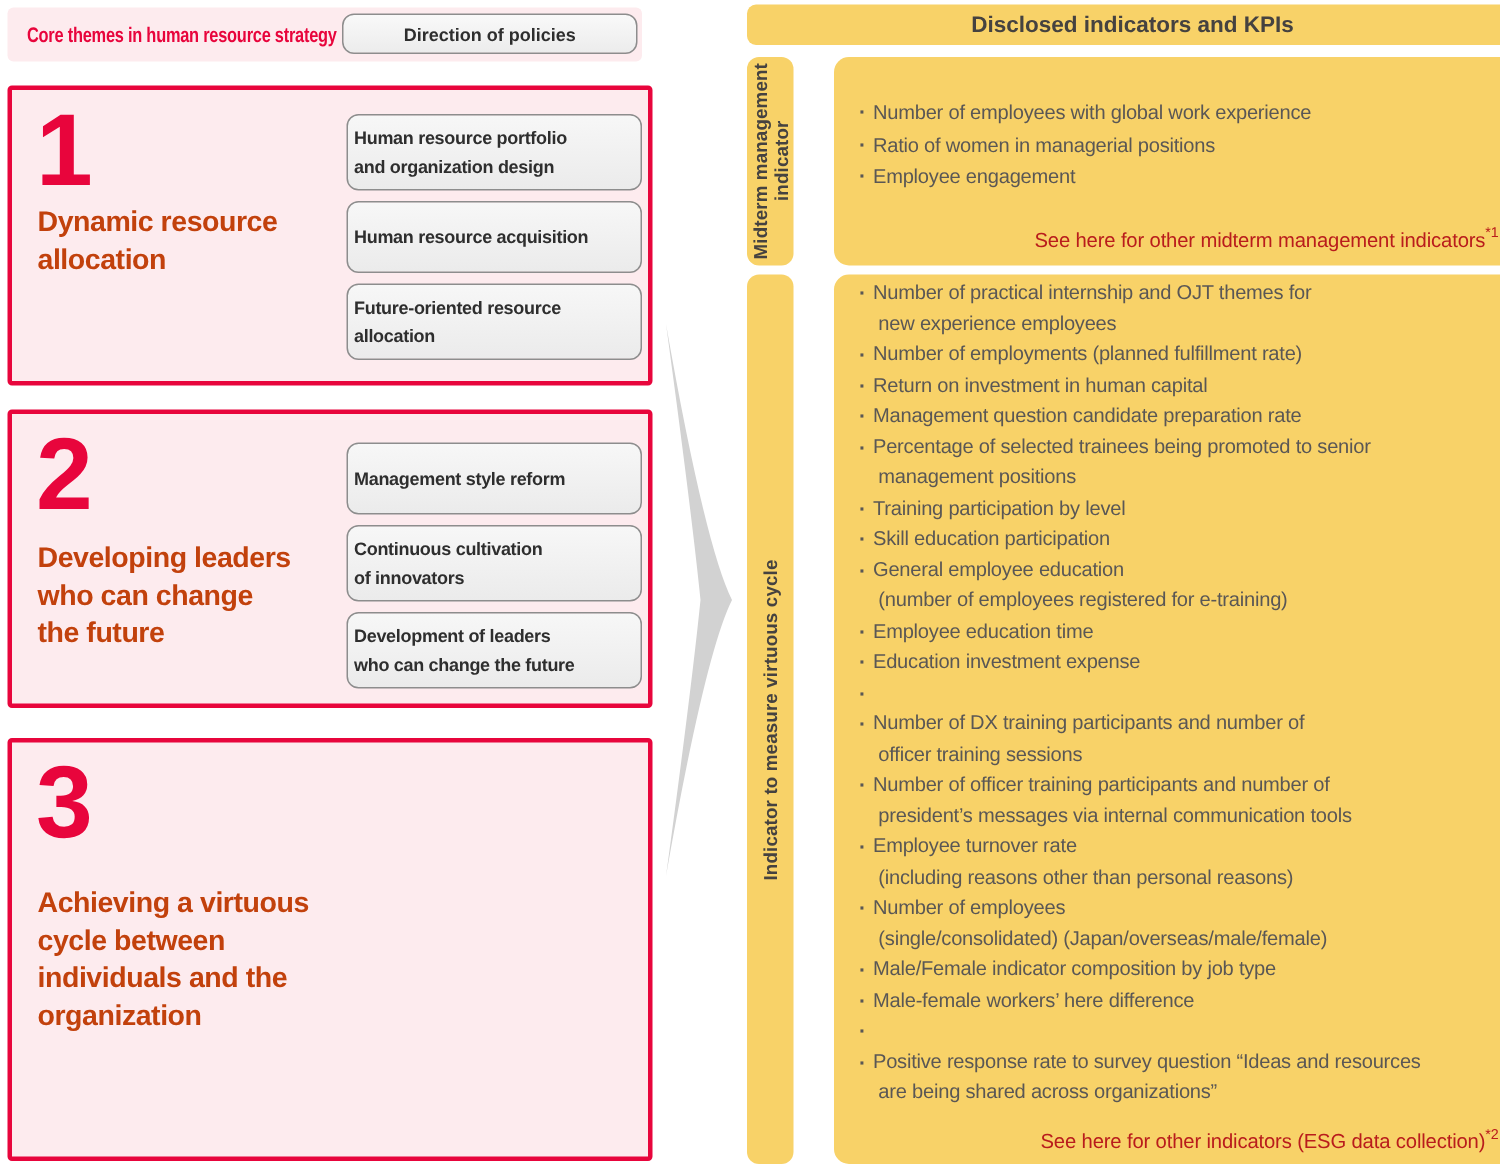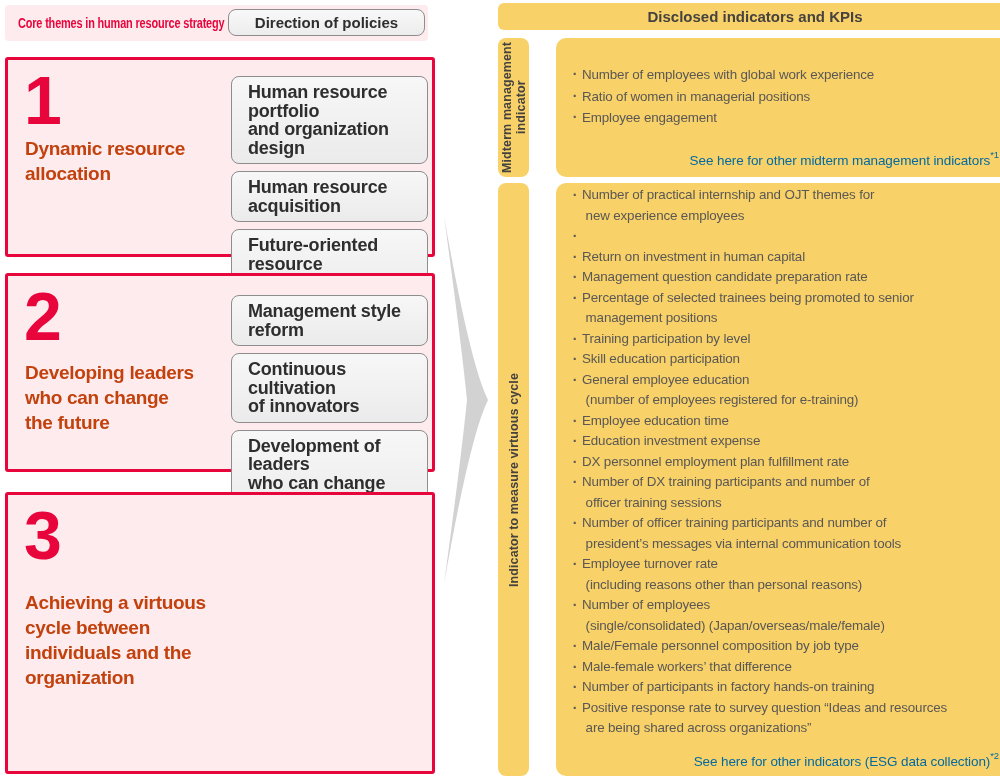--- a/index.html
+++ b/index.html
@@ -13,21 +13,21 @@
     background:#fdebee;border-radius:4px;
   }
   .lh-label{
     position:absolute;left:13px;top:0;height:36px;display:flex;align-items:center;
     color:#e8053c;font-size:14px;font-weight:700;white-space:nowrap;
     transform:scaleX(.78);transform-origin:left center;letter-spacing:-.2px;
   }
   .pill{
     box-sizing:border-box;display:flex;align-items:center;justify-content:center;
     background:linear-gradient(#f9f9f9,#ececec);border:1.5px solid #8d8d8d;border-radius:8px;
-    color:#2e2e2e;font-size:15px;font-weight:700;text-align:center;
+    color:#2e2e2e;font-size:12px;font-weight:700;text-align:center;
   }
   .lh-pill{position:absolute;left:223px;top:4px;width:197px;height:27px;}
   .theme{
     position:absolute;left:5px;width:430px;box-sizing:border-box;
     background:#fdebee;border:3px solid #e8053c;border-radius:3px;
   }
   .theme.t1{top:57px;height:200px;}
   .theme.t2{top:273px;height:199px;}
   .theme.t3{top:492px;height:282px;}
   .num{
@@ -39,21 +39,21 @@
     line-height:25px;white-space:pre-line;letter-spacing:-.3px;
   }
   .t1 .ttl{top:76px;} .t2 .ttl{top:84px;} .t3 .ttl{top:95px;}
   .policies{
     position:absolute;left:223px;width:197px;display:flex;flex-direction:column;gap:7px;
   }
   .t1 .policies{top:16px;} .t2 .policies{top:19px;} .t3 .policies{top:20px;}
   .policy{
     box-sizing:border-box;min-height:48px;display:flex;align-items:center;
     background:linear-gradient(#f7f7f7,#ebebeb);border:1.5px solid #8d8d8d;border-radius:8px;
-    padding:6px 16px;color:#2e2e2e;font-size:18px;font-weight:700;line-height:18.5px;
+    padding:6px 4px;color:#2e2e2e;font-size:12px;font-weight:700;line-height:18.5px;
     white-space:pre-line;letter-spacing:-.2px;
   }
   
   .flow-arrow{position:absolute;left:436px;top:214px;}
   
   .right-col{position:absolute;left:498px;top:3px;width:514px;}
   .kpi-header{
     height:27px;background:#f8d268;border-radius:6px;
     display:flex;align-items:center;justify-content:center;
     color:#454240;font-size:15px;font-weight:700;
@@ -76,21 +76,21 @@
   }
   .panel.midterm{padding:26px 14px 0 12px;}
   .panel.virtuous{padding:2px 14px 0 12px;}
   .bullet{display:flex;align-items:flex-start;}
   .panel.midterm .bullet{line-height:21.5px;}
   .panel.virtuous .bullet{line-height:20.5px;}
   .dot{flex:none;width:14px;text-align:center;font-weight:700;font-size:14px;}
   .bt{white-space:pre-wrap;font-size:13.4px;letter-spacing:-.15px;}
   .see{
     position:absolute;right:13px;white-space:nowrap;
-    color:#0369a1;font-size:13.5px;letter-spacing:-.1px;cursor:pointer;
+    color:#b91c1c;font-size:13.5px;letter-spacing:-.1px;cursor:pointer;
   }
   .panel.midterm .see{bottom:10px;}
   .panel.virtuous .see{bottom:8px;}
   .see sup{font-size:9.5px;position:relative;top:-1px;}
 </style>
 </head>
 <body>
 
 <div class="stage">
 
@@ -182,20 +182,21 @@
       <div class="panel virtuous">
 
           <div class="bullet">
             <span class="dot">·</span>
             <span class="bt">Number of practical internship and OJT themes for
  new experience employees</span>
           </div>
 
           <div class="bullet">
             <span class="dot">·</span>
+            <span class="bt">Number of employments (planned fulfillment rate)</span>
           </div>
 
           <div class="bullet">
             <span class="dot">·</span>
             <span class="bt">Return on investment in human capital</span>
           </div>
 
           <div class="bullet">
             <span class="dot">·</span>
             <span class="bt">Management question candidate preparation rate</span>
@@ -228,21 +229,20 @@
             <span class="bt">Employee education time</span>
           </div>
 
           <div class="bullet">
             <span class="dot">·</span>
             <span class="bt">Education investment expense</span>
           </div>
 
           <div class="bullet">
             <span class="dot">·</span>
-            <span class="bt">DX personnel employment plan fulfillment rate</span>
           </div>
 
           <div class="bullet">
             <span class="dot">·</span>
             <span class="bt">Number of DX training participants and number of
  officer training sessions</span>
           </div>
 
           <div class="bullet">
             <span class="dot">·</span>
@@ -257,31 +257,30 @@
           </div>
 
           <div class="bullet">
             <span class="dot">·</span>
             <span class="bt">Number of employees
  (single/consolidated) (Japan/overseas/male/female)</span>
           </div>
 
           <div class="bullet">
             <span class="dot">·</span>
-            <span class="bt">Male/Female personnel composition by job type</span>
-          </div>
-
-          <div class="bullet">
-            <span class="dot">·</span>
-            <span class="bt">Male-female workers’ that difference</span>
-          </div>
-
-          <div class="bullet">
-            <span class="dot">·</span>
-            <span class="bt">Number of participants in factory hands-on training</span>
+            <span class="bt">Male/Female indicator composition by job type</span>
+          </div>
+
+          <div class="bullet">
+            <span class="dot">·</span>
+            <span class="bt">Male-female workers’ here difference</span>
+          </div>
+
+          <div class="bullet">
+            <span class="dot">·</span>
           </div>
 
           <div class="bullet">
             <span class="dot">·</span>
             <span class="bt">Positive response rate to survey question “Ideas and resources
  are being shared across organizations”</span>
           </div>
 
         <div class="see"><span>See here for other indicators (ESG data collection)</span><sup>*2</sup></div>
       </div>

